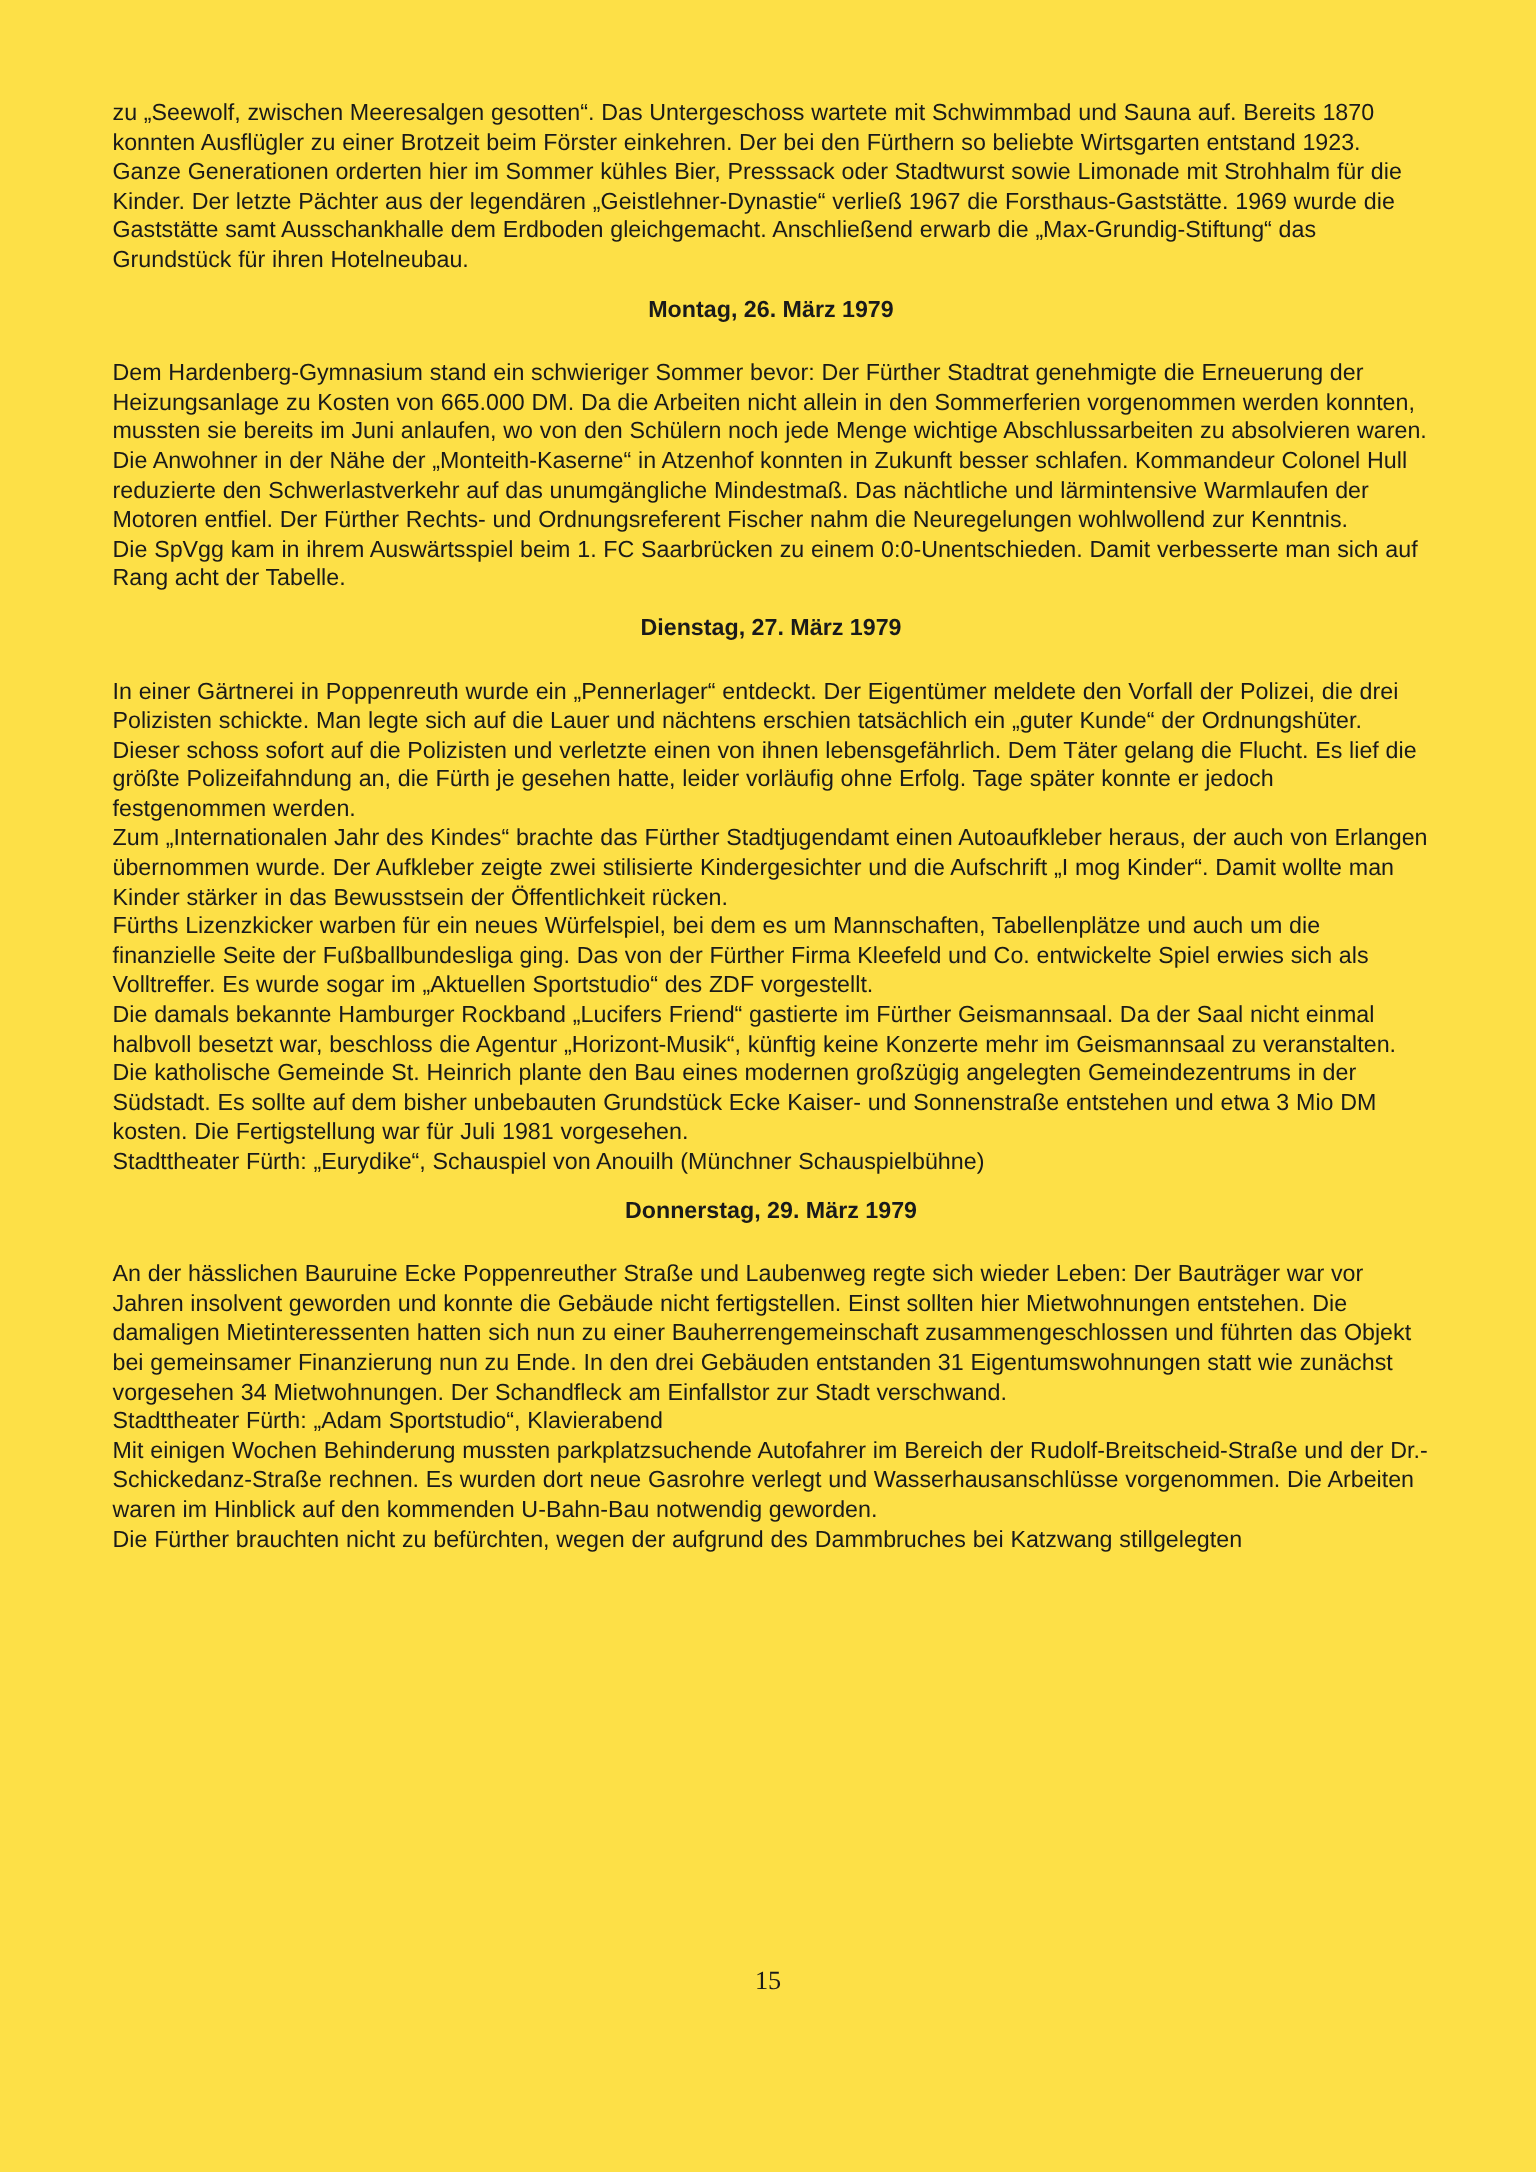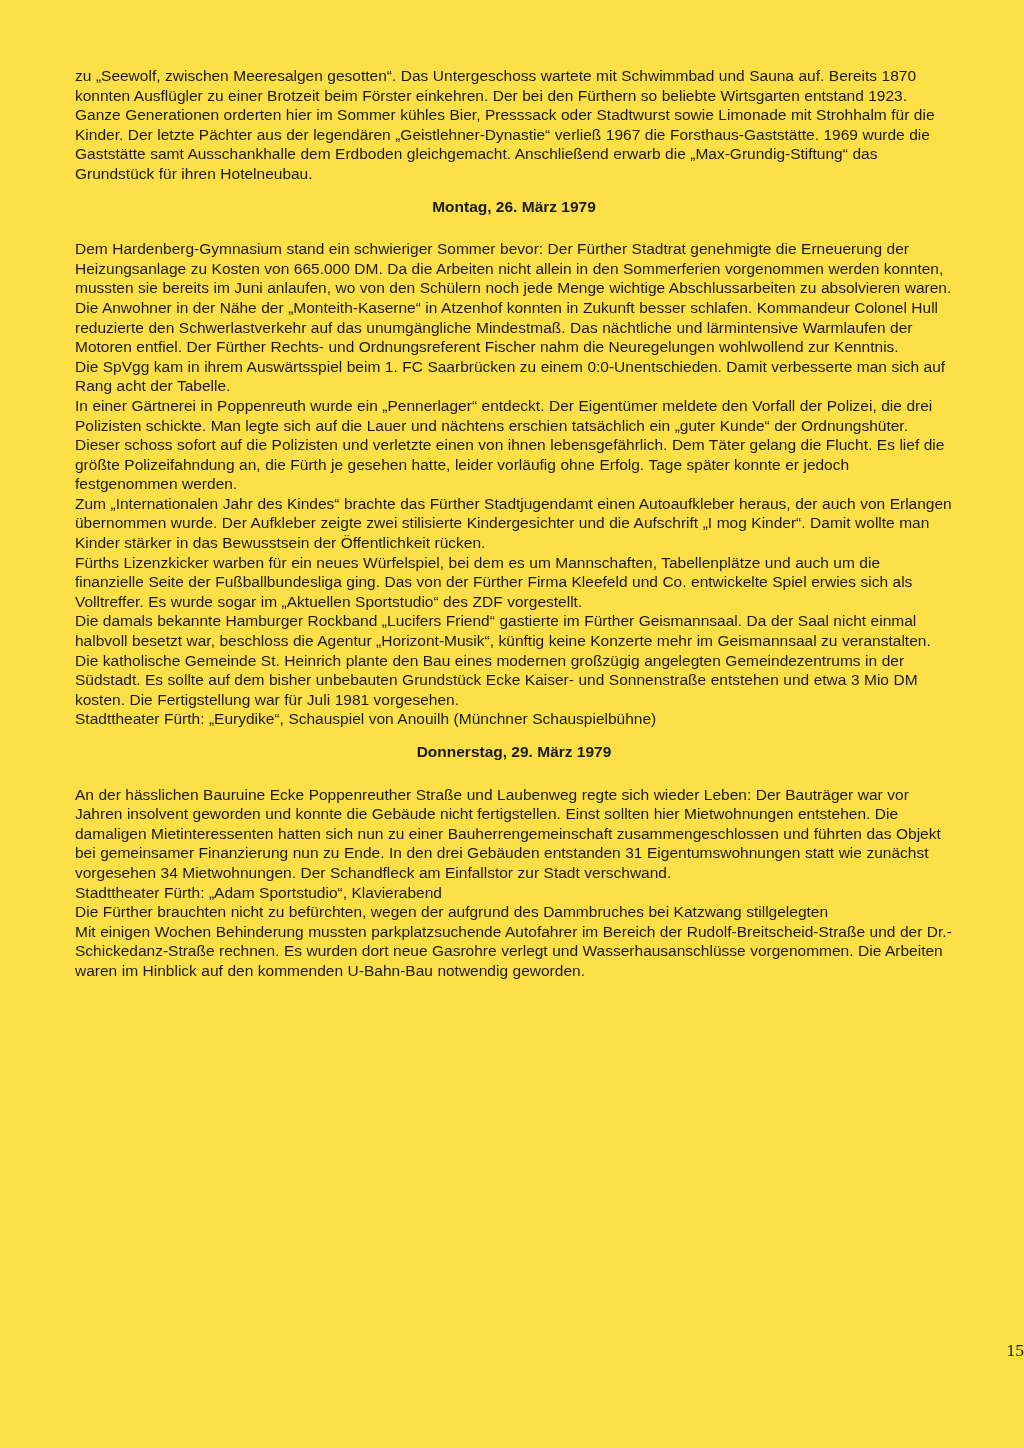--- a/index.html
+++ b/index.html
@@ -34,24 +34,24 @@
     font-size: 15.5px;
     line-height: 19.6px;
     font-weight: bold;
     text-align: center;
   }
   .section {
     margin: 0;
   }
   .page-footer {
     position: absolute;
-    top: 1340px;
+    top: 1310px;
     left: 0;
     width: 100%;
-    text-align: right;
+    text-align: center;
   }
   .page-number {
     font-family: "Liberation Serif", serif;
     font-size: 17.5px;
     color: #1a1a1a;
   }
 </style>
 </head>
 <body>
 
@@ -61,40 +61,41 @@
     <p class="body-text">zu „Seewolf, zwischen Meeresalgen gesotten“. Das Untergeschoss wartete mit Schwimmbad und Sauna auf. Bereits 1870 konnten Ausflügler zu einer Brotzeit beim Förster einkehren. Der bei den Fürthern so beliebte Wirtsgarten entstand 1923. Ganze Generationen orderten hier im Sommer kühles Bier, Presssack oder Stadtwurst sowie Limonade mit Strohhalm für die Kinder. Der letzte Pächter aus der legendären „Geistlehner-Dynastie“ verließ 1967 die Forsthaus-Gaststätte. 1969 wurde die Gaststätte samt Ausschankhalle dem Erdboden gleichgemacht. Anschließend erwarb die „Max-Grundig-Stiftung“ das Grundstück für ihren Hotelneubau.</p>
 
     <section class="section">
       <h2 class="heading">Montag, 26. März 1979</h2>
       <p class="body-text">Dem Hardenberg-Gymnasium stand ein schwieriger Sommer bevor: Der Fürther Stadtrat genehmigte die Erneuerung der Heizungsanlage zu Kosten von 665.000 DM. Da die Arbeiten nicht allein in den Sommerferien vorgenommen werden konnten, mussten sie bereits im Juni anlaufen, wo von den Schülern noch jede Menge wichtige Abschlussarbeiten zu absolvieren waren.</p>
       <p class="body-text">Die Anwohner in der Nähe der „Monteith-Kaserne“ in Atzenhof konnten in Zukunft besser schlafen. Kommandeur Colonel Hull reduzierte den Schwerlastverkehr auf das unumgängliche Mindestmaß. Das nächtliche und lärmintensive Warmlaufen der Motoren entfiel. Der Fürther Rechts- und Ordnungsreferent Fischer nahm die Neuregelungen wohlwollend zur Kenntnis.</p>
       <p class="body-text">Die SpVgg kam in ihrem Auswärtsspiel beim 1. FC Saarbrücken zu einem 0:0-Unentschieden. Damit verbesserte man sich auf Rang acht der Tabelle.</p>
     </section>
 
     <section class="section">
+      <h2 class="heading">Dienstag, 27. März 1979</h2>
       <p class="body-text">In einer Gärtnerei in Poppenreuth wurde ein „Pennerlager“ entdeckt. Der Eigentümer meldete den Vorfall der Polizei, die drei Polizisten schickte. Man legte sich auf die Lauer und nächtens erschien tatsächlich ein „guter Kunde“ der Ordnungshüter. Dieser schoss sofort auf die Polizisten und verletzte einen von ihnen lebensgefährlich. Dem Täter gelang die Flucht. Es lief die größte Polizeifahndung an, die Fürth je gesehen hatte, leider vorläufig ohne Erfolg. Tage später konnte er jedoch festgenommen werden.</p>
       <p class="body-text">Zum „Internationalen Jahr des Kindes“ brachte das Fürther Stadtjugendamt einen Autoaufkleber heraus, der auch von Erlangen übernommen wurde. Der Aufkleber zeigte zwei stilisierte Kindergesichter und die Aufschrift „I mog Kinder“. Damit wollte man Kinder stärker in das Bewusstsein der Öffentlichkeit rücken.</p>
     </section>
 
     <section class="section">
       <p class="body-text">Fürths Lizenzkicker warben für ein neues Würfelspiel, bei dem es um Mannschaften, Tabellenplätze und auch um die finanzielle Seite der Fußballbundesliga ging. Das von der Fürther Firma Kleefeld und Co. entwickelte Spiel erwies sich als Volltreffer. Es wurde sogar im „Aktuellen Sportstudio“ des ZDF vorgestellt.</p>
       <p class="body-text">Die damals bekannte Hamburger Rockband „Lucifers Friend“ gastierte im Fürther Geismannsaal. Da der Saal nicht einmal halbvoll besetzt war, beschloss die Agentur „Horizont-Musik“, künftig keine Konzerte mehr im Geismannsaal zu veranstalten.</p>
       <p class="body-text">Die katholische Gemeinde St. Heinrich plante den Bau eines modernen großzügig angelegten Gemeindezentrums in der Südstadt. Es sollte auf dem bisher unbebauten Grundstück Ecke Kaiser- und Sonnenstraße entstehen und etwa 3 Mio DM kosten. Die Fertigstellung war für Juli 1981 vorgesehen.</p>
       <p class="body-text">Stadttheater Fürth: „Eurydike“, Schauspiel von Anouilh (Münchner Schauspielbühne)</p>
     </section>
 
     <section class="section">
       <h2 class="heading">Donnerstag, 29. März 1979</h2>
       <p class="body-text">An der hässlichen Bauruine Ecke Poppenreuther Straße und Laubenweg regte sich wieder Leben: Der Bauträger war vor Jahren insolvent geworden und konnte die Gebäude nicht fertigstellen. Einst sollten hier Mietwohnungen entstehen. Die damaligen Mietinteressenten hatten sich nun zu einer Bauherrengemeinschaft zusammengeschlossen und führten das Objekt bei gemeinsamer Finanzierung nun zu Ende. In den drei Gebäuden entstanden 31 Eigentumswohnungen statt wie zunächst vorgesehen 34 Mietwohnungen. Der Schandfleck am Einfallstor zur Stadt verschwand.</p>
       <p class="body-text">Stadttheater Fürth: „Adam Sportstudio“, Klavierabend</p>
     </section>
 
     <section class="section">
+      <p class="body-text">Mit einigen Wochen Behinderung mussten parkplatzsuchende Autofahrer im Bereich der Rudolf-Breitscheid-Straße und der Dr.-Schickedanz-Straße rechnen. Es wurden dort neue Gasrohre verlegt und Wasserhausanschlüsse vorgenommen. Die Arbeiten waren im Hinblick auf den kommenden U-Bahn-Bau notwendig geworden.</p>
       <p class="body-text">Die Fürther brauchten nicht zu befürchten, wegen der aufgrund des Dammbruches bei Katzwang stillgelegten</p>
-      <p class="body-text">Mit einigen Wochen Behinderung mussten parkplatzsuchende Autofahrer im Bereich der Rudolf-Breitscheid-Straße und der Dr.-Schickedanz-Straße rechnen. Es wurden dort neue Gasrohre verlegt und Wasserhausanschlüsse vorgenommen. Die Arbeiten waren im Hinblick auf den kommenden U-Bahn-Bau notwendig geworden.</p>
     </section>
 
   </div>
 
   <div class="page-footer">
     <span class="page-number">15</span>
   </div>
 </div>
 
 </body></html>

